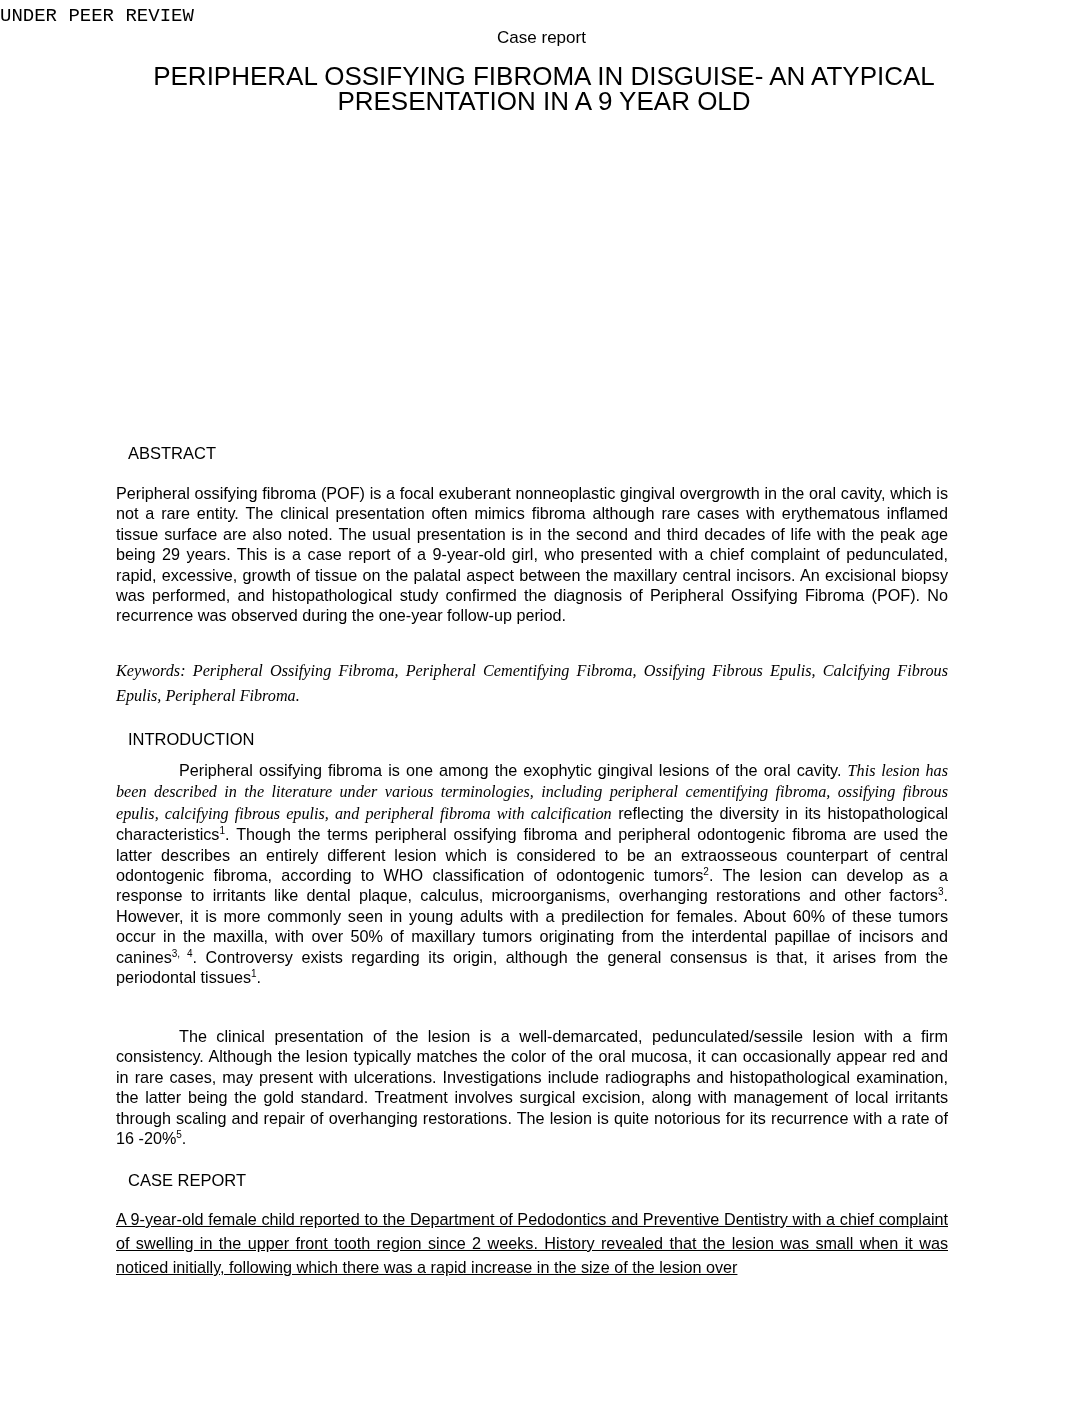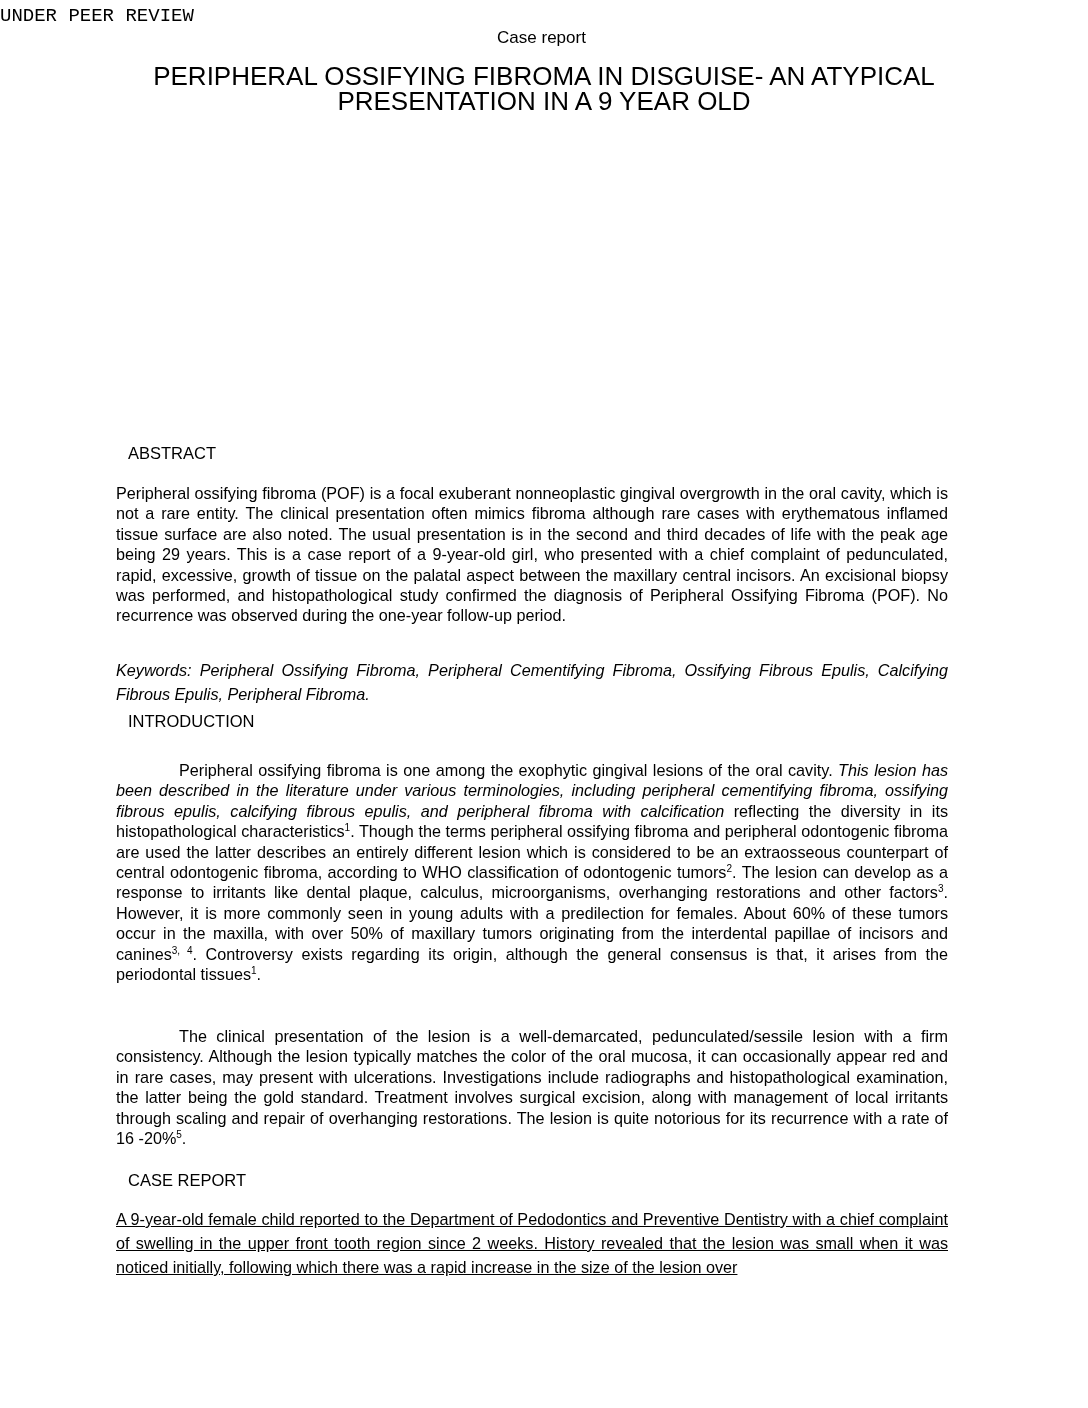--- a/index.html
+++ b/index.html
@@ -4,33 +4,33 @@
 <style>
   html, body { margin: 0; padding: 0; background: #ffffff; }
   body { width: 1088px; height: 1408px; position: relative; overflow: hidden; color: #000; font-family: "Liberation Sans", sans-serif; }
   .watermark { position: absolute; left: 0; top: 5px; font-family: "Liberation Mono", monospace; font-size: 19px; letter-spacing: 0px; }
   .case-type { position: absolute; left: 0; width: 1083px; top: 28px; text-align: center; font-size: 17px; }
   .title { position: absolute; left: 128px; width: 832px; top: 64px; text-align: center; font-size: 26px; line-height: 25px; }
   .heading { position: absolute; left: 128px; font-size: 16.5px; }
   .para { position: absolute; left: 116px; width: 832px; font-size: 16.2px; line-height: 20.4px; text-align: justify; }
   .para.wide { line-height: 24px; }
   .indent { text-indent: 63px; }
-  em { font-style: italic; }
+  em { font-style: italic; font-family: Liberation Serif, serif; }
   sup { font-size: 10px; line-height: 0; vertical-align: 6px; }
 </style>
 </head>
 <body>
 
 <div class="watermark">UNDER PEER REVIEW</div>
 <div class="case-type">Case report</div>
 <div class="title">PERIPHERAL OSSIFYING FIBROMA IN DISGUISE- AN ATYPICAL PRESENTATION IN A 9 YEAR OLD</div>
 
 <div class="heading" style="top:428px;margin-top:16px;">ABSTRACT</div>
 <div class="para" style="top:483px;">Peripheral ossifying fibroma (POF) is a focal exuberant nonneoplastic gingival overgrowth in the oral cavity, which is not a rare entity. The clinical presentation often mimics fibroma although rare cases with erythematous inflamed tissue surface are also noted. The  usual presentation is in the second and third decades of life with the peak age being 29 years. This is a case report of a 9-year-old girl, who presented with a chief complaint of pedunculated, rapid, excessive, growth of tissue on the palatal aspect between the maxillary central incisors. An excisional biopsy was performed, and histopathological study confirmed the diagnosis of Peripheral Ossifying Fibroma (POF). No recurrence was observed during the one-year follow-up period.</div>
 <div class="para wide" style="top:658px;"><em>Keywords: Peripheral Ossifying Fibroma, Peripheral Cementifying Fibroma, Ossifying Fibrous Epulis, Calcifying Fibrous Epulis, Peripheral Fibroma.</em></div>
 
-<div class="heading" style="top:712px;">INTRODUCTION</div>
+<div class="heading" style="top:730px;">INTRODUCTION</div>
 <div class="para indent" style="top:760px;"><span>Peripheral ossifying fibroma is one among the exophytic gingival lesions of the oral cavity. </span><em>This lesion has been described in the literature under various terminologies, including peripheral cementifying fibroma, ossifying fibrous epulis, calcifying fibrous epulis, and peripheral fibroma with calcification</em><span> reflecting the diversity in its histopathological characteristics</span><sup>1</sup><span>. Though the terms peripheral ossifying fibroma and peripheral odontogenic fibroma are used the latter describes an entirely different lesion which is considered to be an extraosseous counterpart of central odontogenic fibroma, according to WHO classification of odontogenic tumors</span><sup>2</sup><span>. The lesion can develop as a response to irritants like dental plaque, calculus, microorganisms, overhanging restorations and other factors</span><sup>3</sup><span>. However, it is more commonly seen in young adults with a predilection for females. About 60% of these tumors occur in the maxilla, with over 50% of maxillary tumors originating from the interdental papillae of incisors and canines</span><sup>3, 4</sup><span>. Controversy exists regarding its origin, although the general consensus is that, it arises from the periodontal tissues</span><sup>1</sup><span>.</span></div>
 
 <div class="para indent" style="top:1026px;"><span>The clinical presentation of the lesion is a well-demarcated, pedunculated/sessile lesion with a firm consistency. Although the lesion typically matches the color of the oral mucosa, it can occasionally appear red and in rare cases, may present with ulcerations. Investigations include radiographs and histopathological examination, the latter being the gold standard. Treatment involves surgical excision, along with management of local irritants through scaling and repair of overhanging restorations. The lesion is quite notorious for its recurrence with a rate of 16 -20%</span><sup>5</sup><span>.</span></div>
 
 <div class="heading" style="top:1171px;">CASE REPORT</div>
 <div class="para wide" style="top:1207px;text-decoration:underline;">A 9-year-old female child reported to the Department of Pedodontics and Preventive Dentistry with a chief complaint of swelling in the upper front tooth region since 2 weeks. History revealed that the lesion was small when it was noticed initially, following which there was a rapid increase in the size of the lesion over</div>
 
 </body></html>

